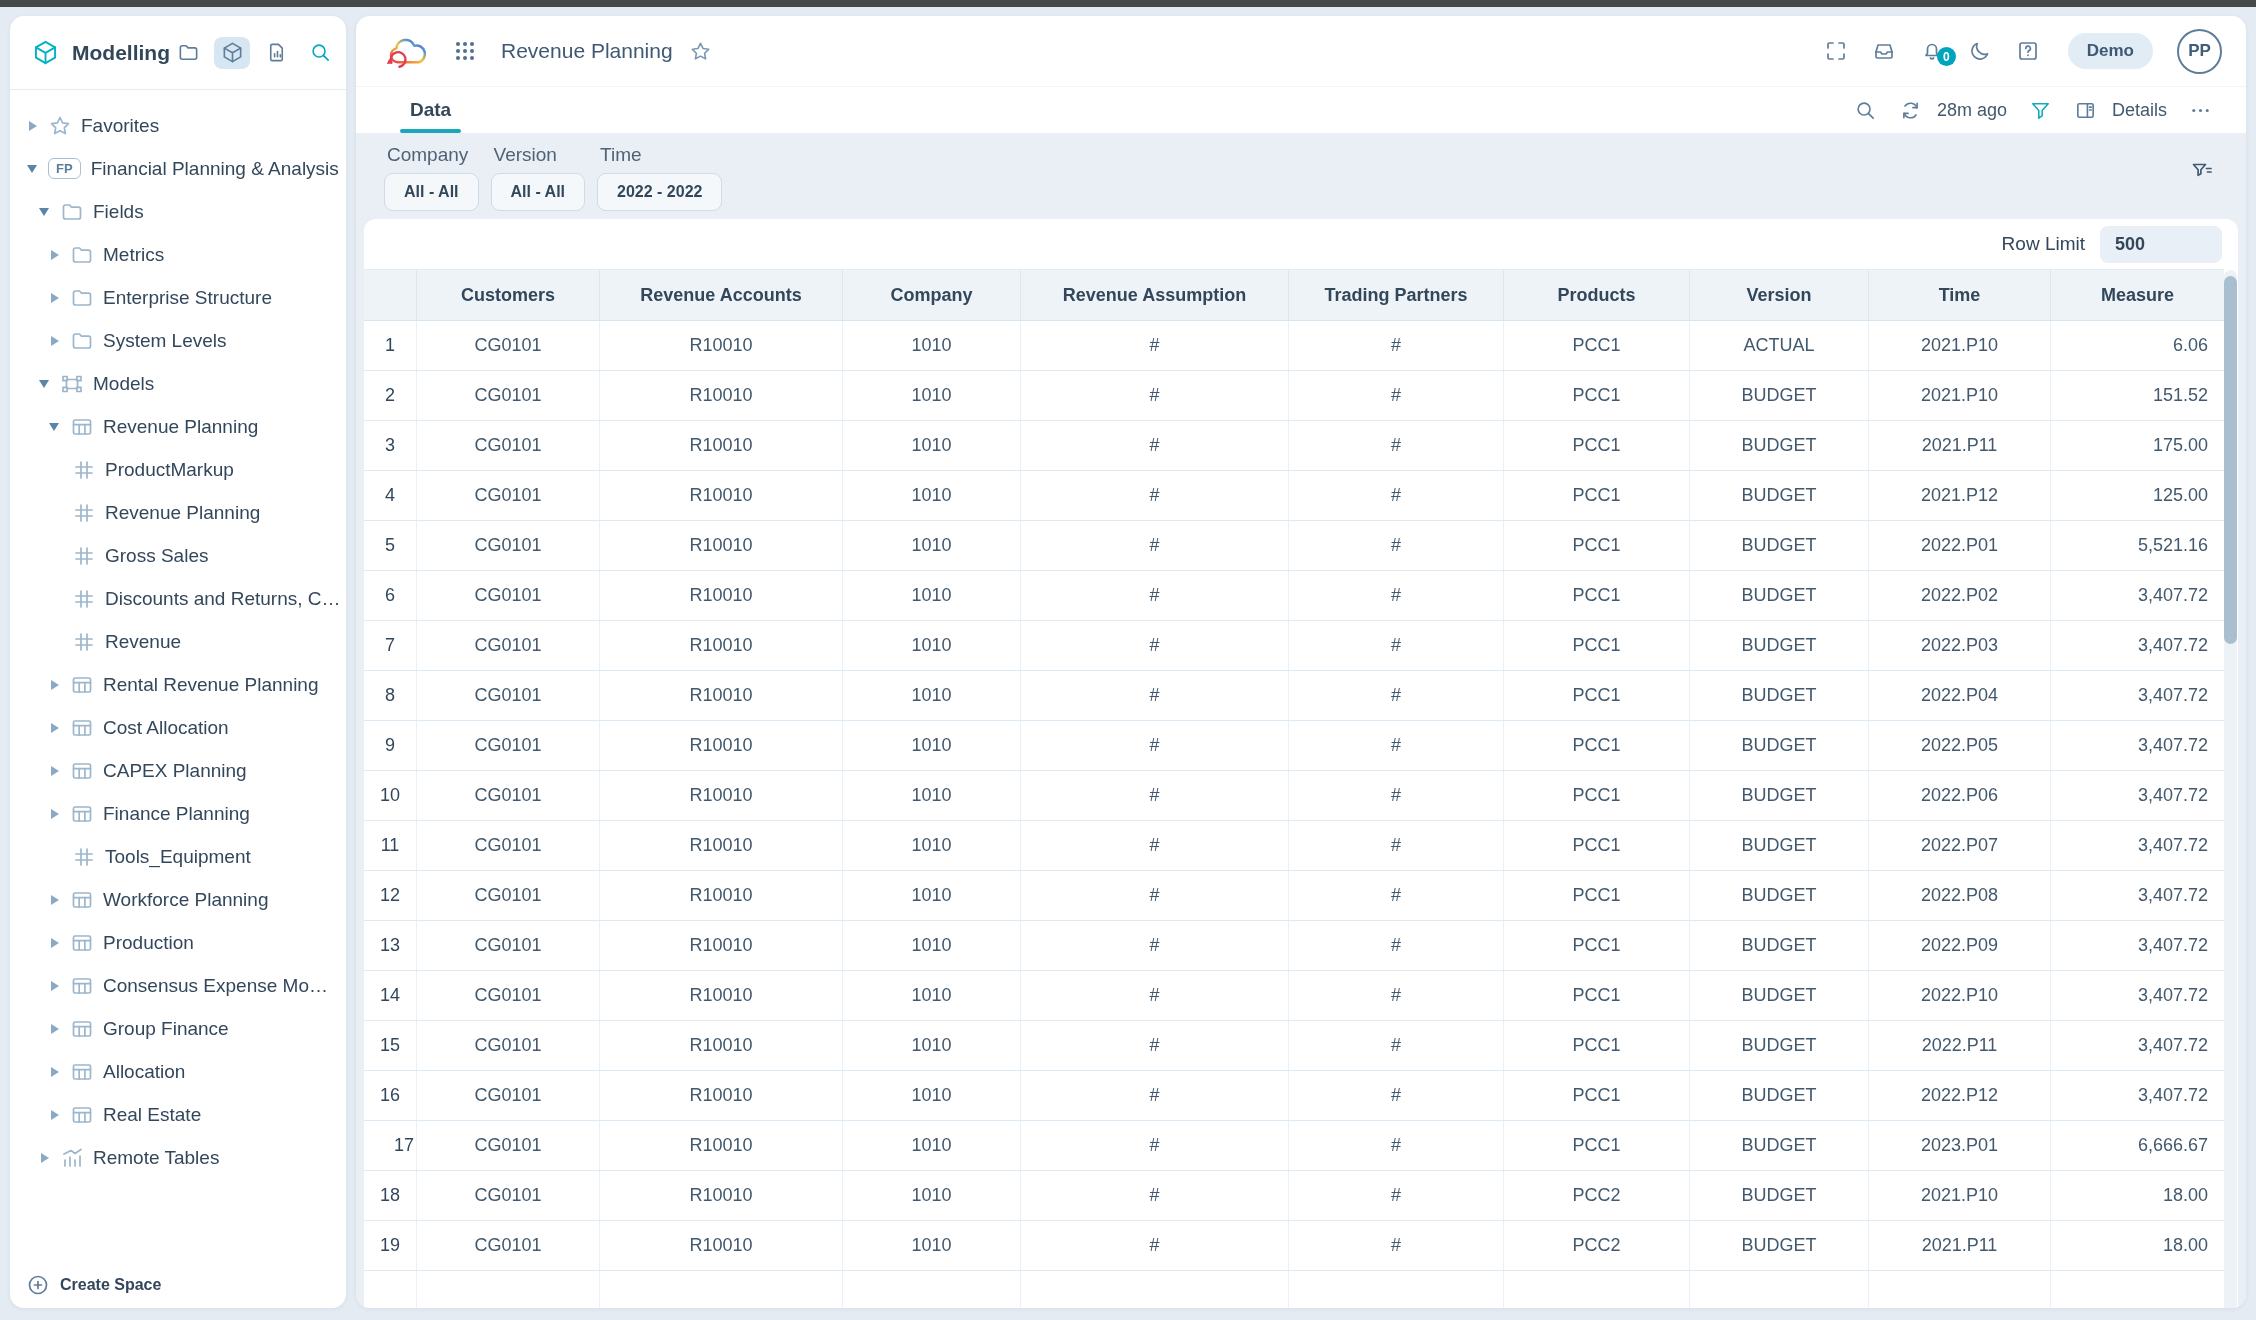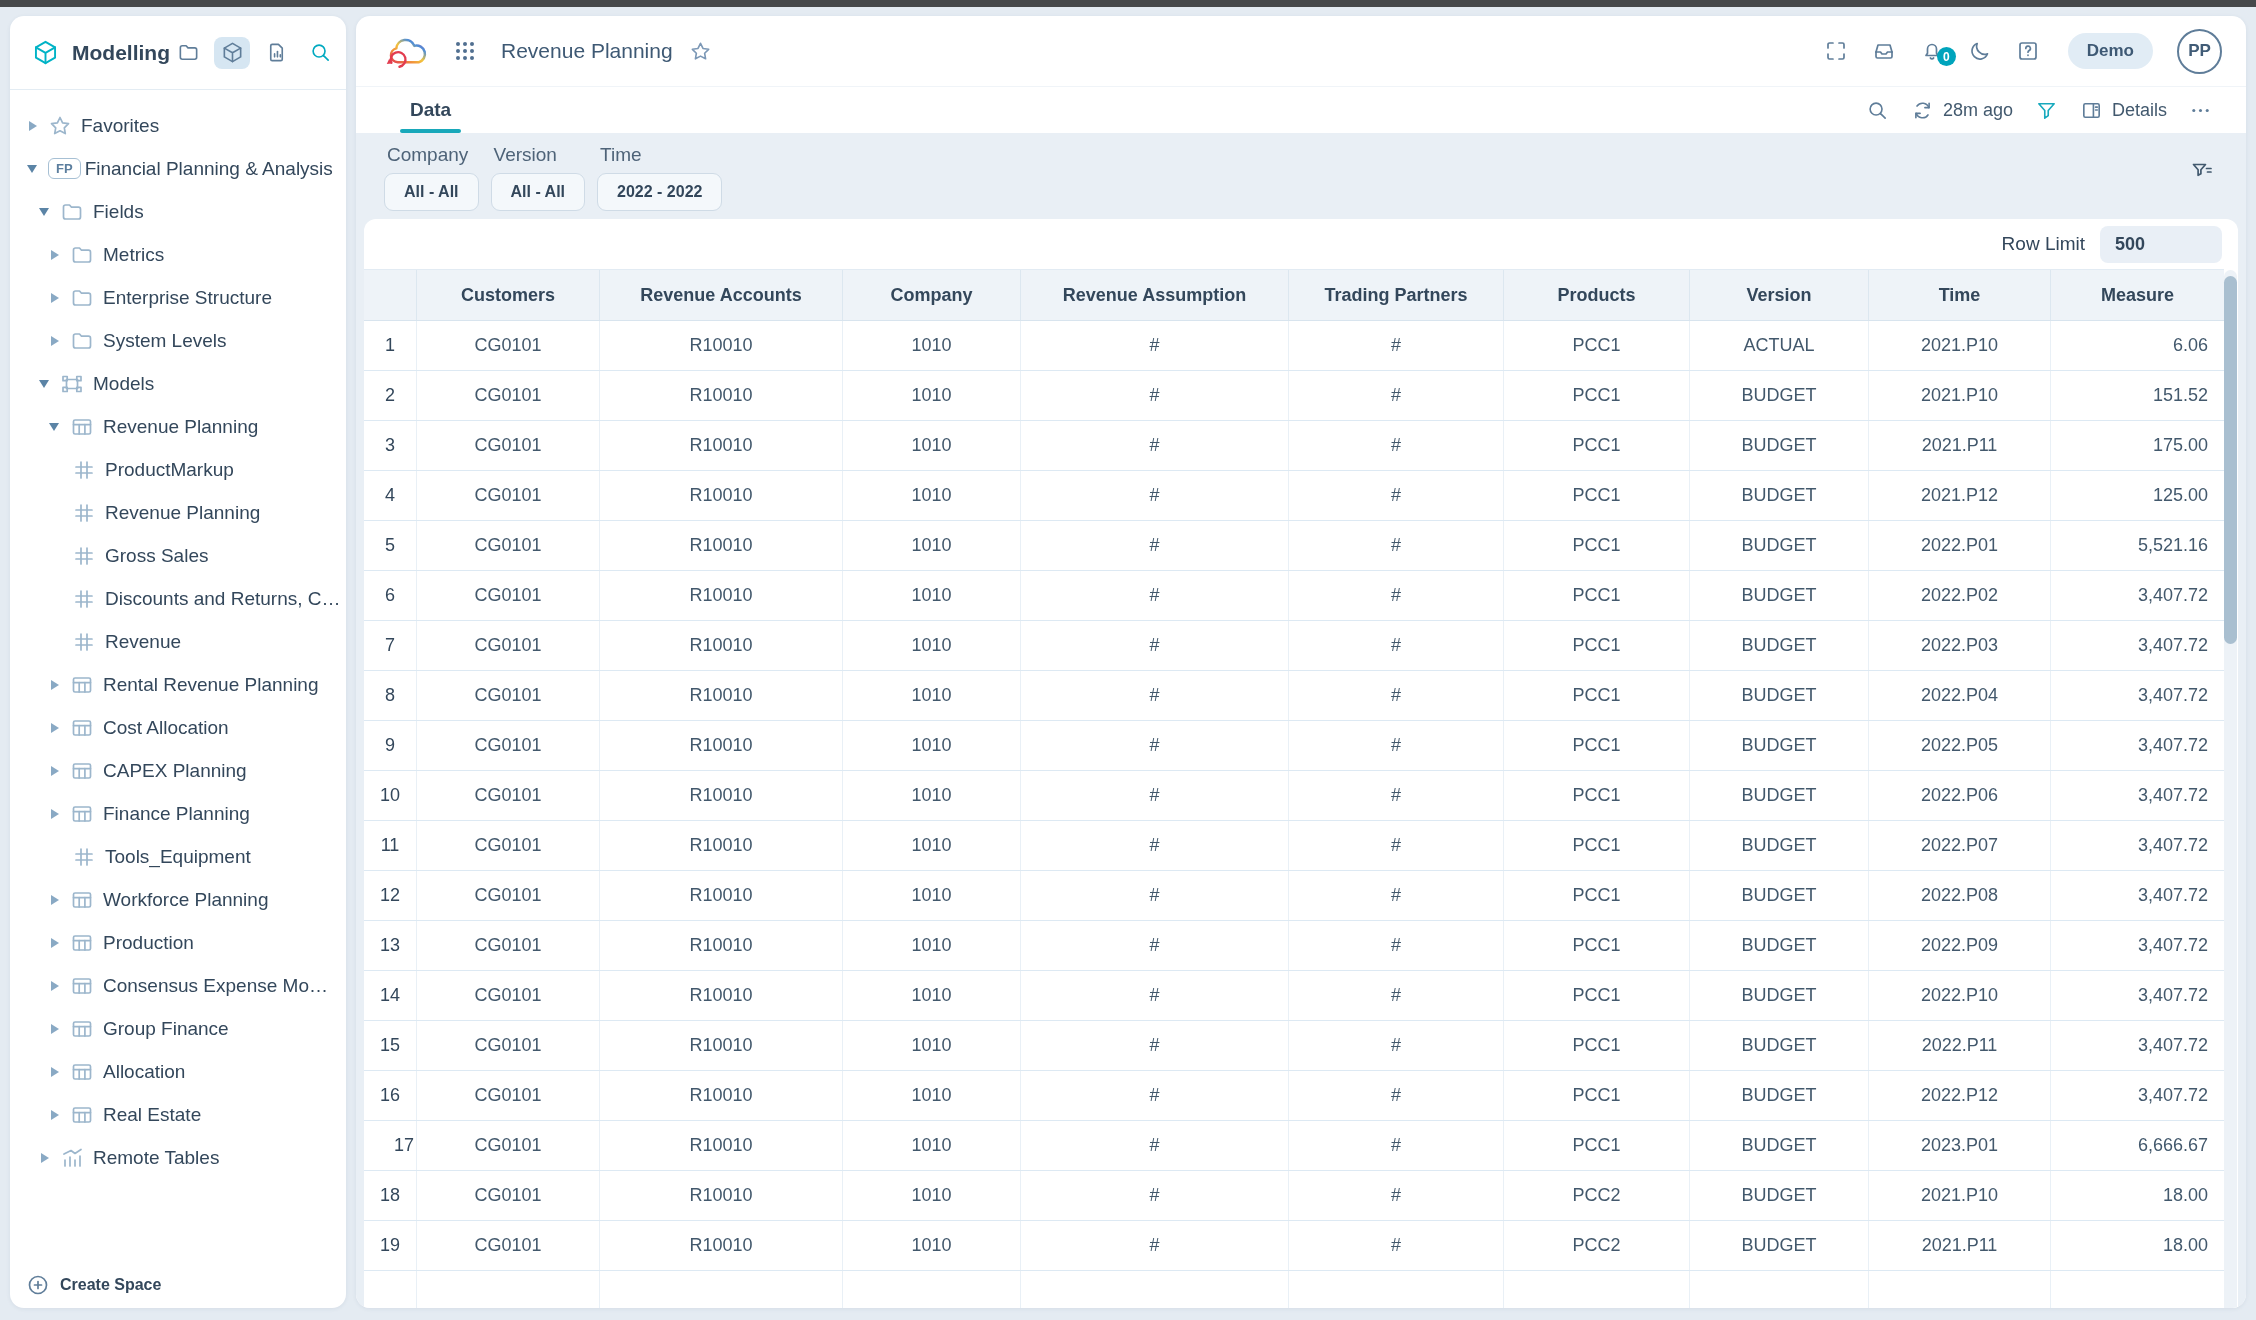--- a/index.html
+++ b/index.html
@@ -24,21 +24,21 @@
   .sb-tool svg { width:23px; height:23px; }
   .sb-tool.selected { background:#d6e6f2; }
   .sb-tool.teal { color:#00a9c0; }
   .sb-tree { flex:1; padding-top:14px; overflow:hidden; }
   .tree-item { height:43px; display:flex; align-items:center; font-size:19px; color:#33475b; cursor:pointer; }
   .tree-arrow { width:22px; flex:none; display:flex; align-items:center; }
   .arr-right { width:0; height:0; border-left:8px solid #89a9c4; border-top:5.5px solid transparent; border-bottom:5.5px solid transparent; margin-left:3px; }
   .arr-down { width:0; height:0; border-top:8px solid #5b84a6; border-left:5.5px solid transparent; border-right:5.5px solid transparent; margin-left:1px; }
   .tree-icon { width:24px; height:24px; flex:none; color:#9cb6cc; margin-right:9px; }
   .tree-icon svg { width:24px; height:24px; }
-  .fp-badge { flex:none; border:1.5px solid #a7c0d4; color:#5b7e9e; font-size:13px; font-weight:700; border-radius:6px; padding:3px 7px; margin-right:4px; line-height:1; }
+  .fp-badge { flex:none; border:1.5px solid #a7c0d4; color:#5b7e9e; font-size:13px; font-weight:700; border-radius:6px; padding:3px 7px; margin-right:10px; line-height:1; }
   .create-space { height:46px; display:flex; align-items:center; padding-left:16px; font-size:16px; font-weight:700; cursor:pointer; }
   .create-space .tree-icon { color:#5f7d99; margin-right:10px; }
 
   
   .main { left:356px; top:16px; width:1890px; height:1292px; display:flex; flex-direction:column; overflow:hidden; }
   .m-topbar { height:70px; flex:none; display:flex; align-items:center; padding:0 24px 0 28px; }
   .grid-icon { margin-left:22px; color:#516f90; width:24px; height:24px; cursor:pointer; }
   .m-title { font-size:21px; color:#3e5974; margin-left:24px; }
   .title-star { margin-left:16px; color:#7c98b6; width:23px; height:23px; cursor:pointer; }
   .m-topbar-right { margin-left:auto; display:flex; align-items:center; gap:24px; }
@@ -46,21 +46,21 @@
   .tb-icon svg { width:24px; height:24px; }
   .bell-wrap { position:relative; }
   .bell-badge { position:absolute; right:-12px; bottom:-3px; background:#00a4bc; color:#fff; min-width:19px; height:19px; border-radius:10px; font-size:12px; font-weight:700; display:flex; align-items:center; justify-content:center; padding:0 5px; }
   .demo-pill { background:#e1ecf5; color:#3e5974; font-size:17px; font-weight:600; padding:8px 19px; border-radius:19px; margin-left:4px; }
   .avatar { width:45px; height:45px; border-radius:50%; border:2px solid #5f7d99; color:#415c77; font-size:17px; font-weight:700; display:flex; align-items:center; justify-content:center; cursor:pointer; }
 
   .m-tabbar { height:47px; flex:none; display:flex; align-items:flex-start; border-top:1px solid #f0f4f8; }
   .tab { margin-left:44px; position:relative; height:100%; display:flex; align-items:center; padding:0 10px; font-size:19px; font-weight:600; color:#33475b; cursor:pointer; }
   .tab .underline { position:absolute; left:0; right:0; bottom:0; height:4px; background:#18a8ba; border-radius:2px; }
   .m-toolbar-right { margin-left:auto; display:flex; align-items:center; gap:22px; padding-right:34px; height:100%; color:#42596e; font-size:18px; }
-  .tool-group { display:flex; align-items:center; gap:9px; cursor:pointer; }
+  .tool-group { display:flex; align-items:center; gap:15px; cursor:pointer; }
   .tool-icon { color:#5f7d99; width:23px; height:23px; }
   .tool-icon svg { width:23px; height:23px; }
   .tool-icon.teal { color:#17a9bd; }
 
   .filter-band { height:84px; flex:none; background:#e9eff5; display:flex; padding:11px 30px 0 28px; position:relative; }
   .filter-group { display:flex; flex-direction:column; margin-right:12px; }
   .filter-label { font-size:19px; color:#4e6378; margin:0 0 7px 3px; }
   .filter-chip { height:38px; border:1px solid #cfdbe6; background:#f4f8fb; border-radius:9px; display:flex; align-items:center; justify-content:center; padding:15px 19px; font-size:16px; font-weight:700; color:#33475b; cursor:pointer; }
   .band-filter-icon { position:absolute; right:32px; top:26px; color:#42596e; width:24px; height:24px; cursor:pointer; }
 

